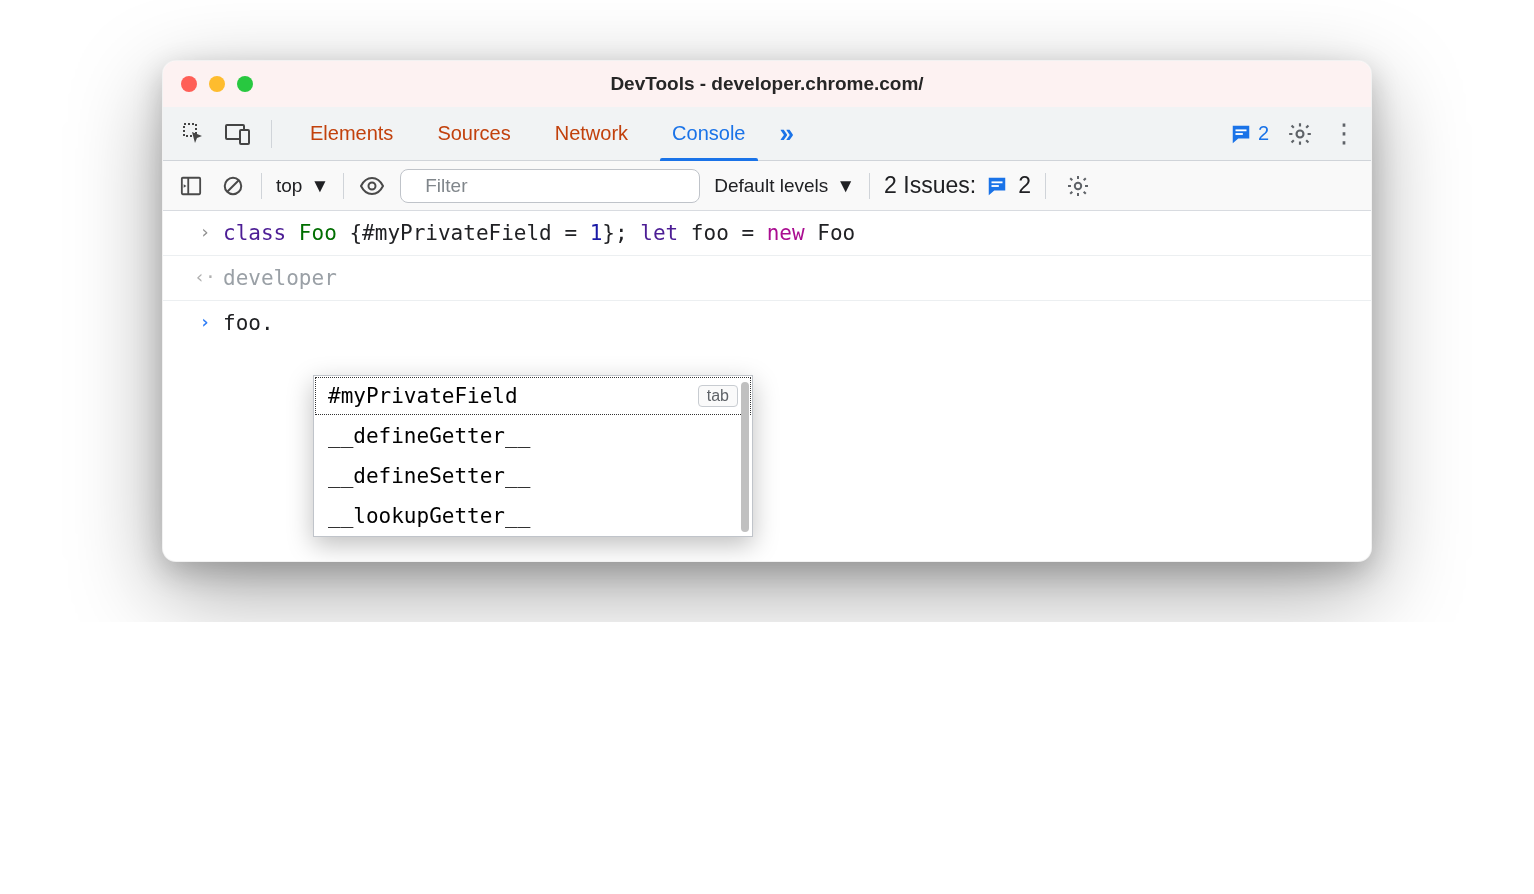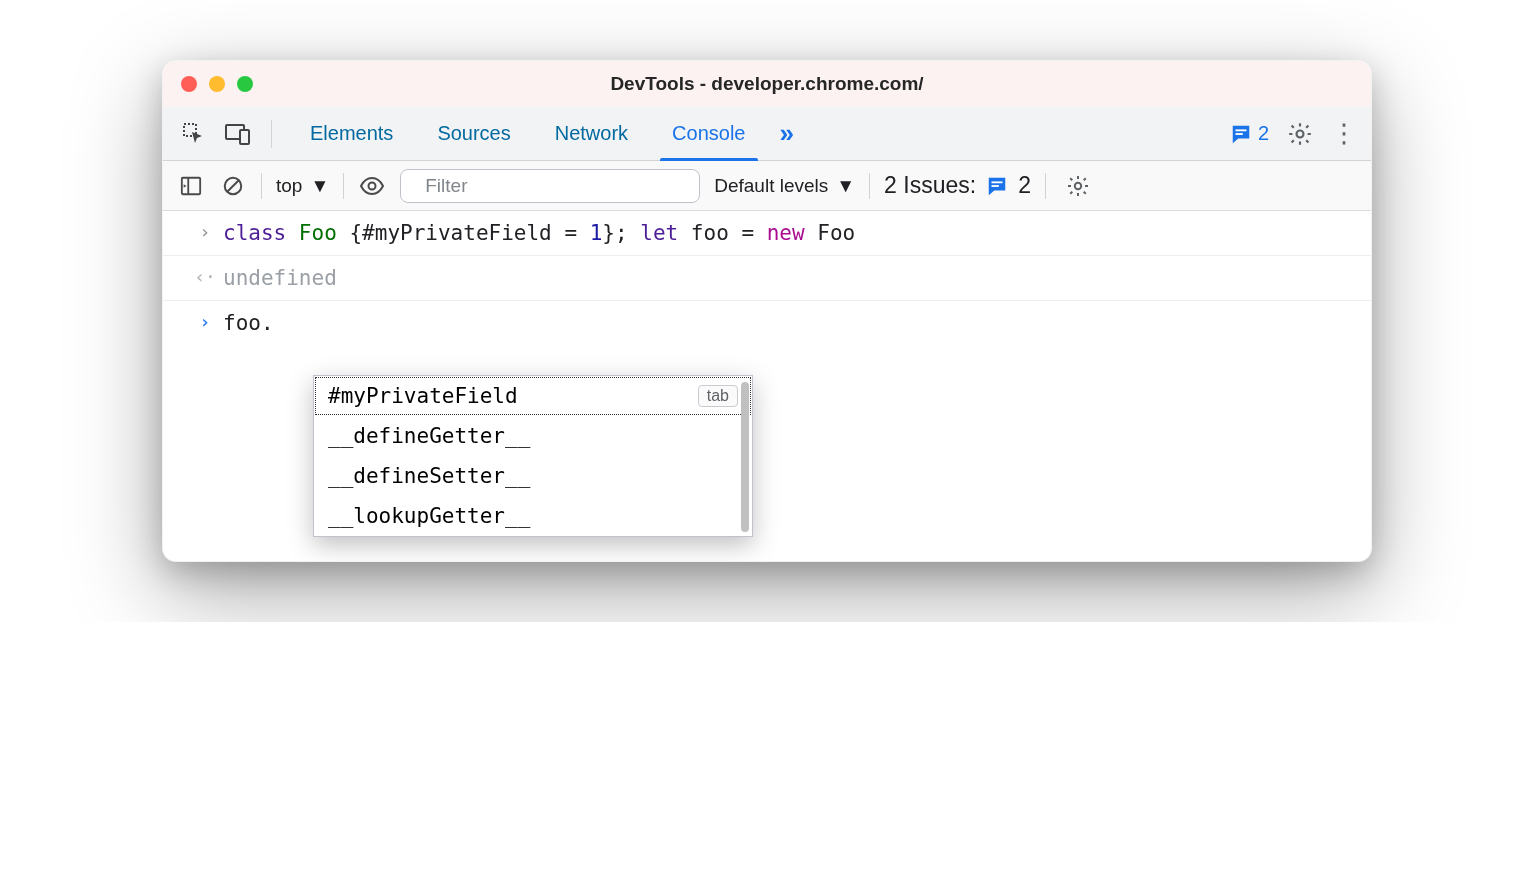--- a/index.html
+++ b/index.html
@@ -60,21 +60,21 @@
     cursor: pointer;
   }
   .tabstrip .divider {
     width: 1px; height: 28px; background: #d0d4d9; margin: 0 6px;
   }
   .tabs { display: flex; align-items: stretch; height: 100%; }
   .tab {
     padding: 0 22px;
     display: flex; align-items: center;
     font-size: 20px;
-    color: #0369a1;
+    color: #c2410c;
     cursor: pointer;
     position: relative;
   }
   .tab.active { color: #1a73e8; }
   .tab.active::after {
     content: "";
     position: absolute;
     left: 10px; right: 10px; bottom: -1px;
     height: 3px;
     background: #1a73e8;
@@ -310,21 +310,21 @@
   <div class="console-area">
     <div class="console-body">
 
       <div class="row">
         <div class="gutter">›</div>
         <div class="content" id="code-line"><span class="tok-keyword">class </span><span class="tok-class">Foo </span><span>{</span><span>#myPrivateField = </span><span class="tok-num">1</span><span>}; </span><span class="tok-keyword">let </span><span>foo = </span><span class="tok-new">new </span><span>Foo</span></div>
       </div>
 
       <div class="row result">
         <div class="gutter">‹·</div>
-        <div class="content result-text">undefined</div>
+        <div class="content result-text">developer</div>
       </div>
 
       <div class="row prompt noborder">
         <div class="gutter" style="color:#2e7df6; font-weight:700;">›</div>
         <div class="content prompt-input">foo.</div>
       </div>
 
     </div>
 
     <div class="autocomplete" id="autocomplete">

